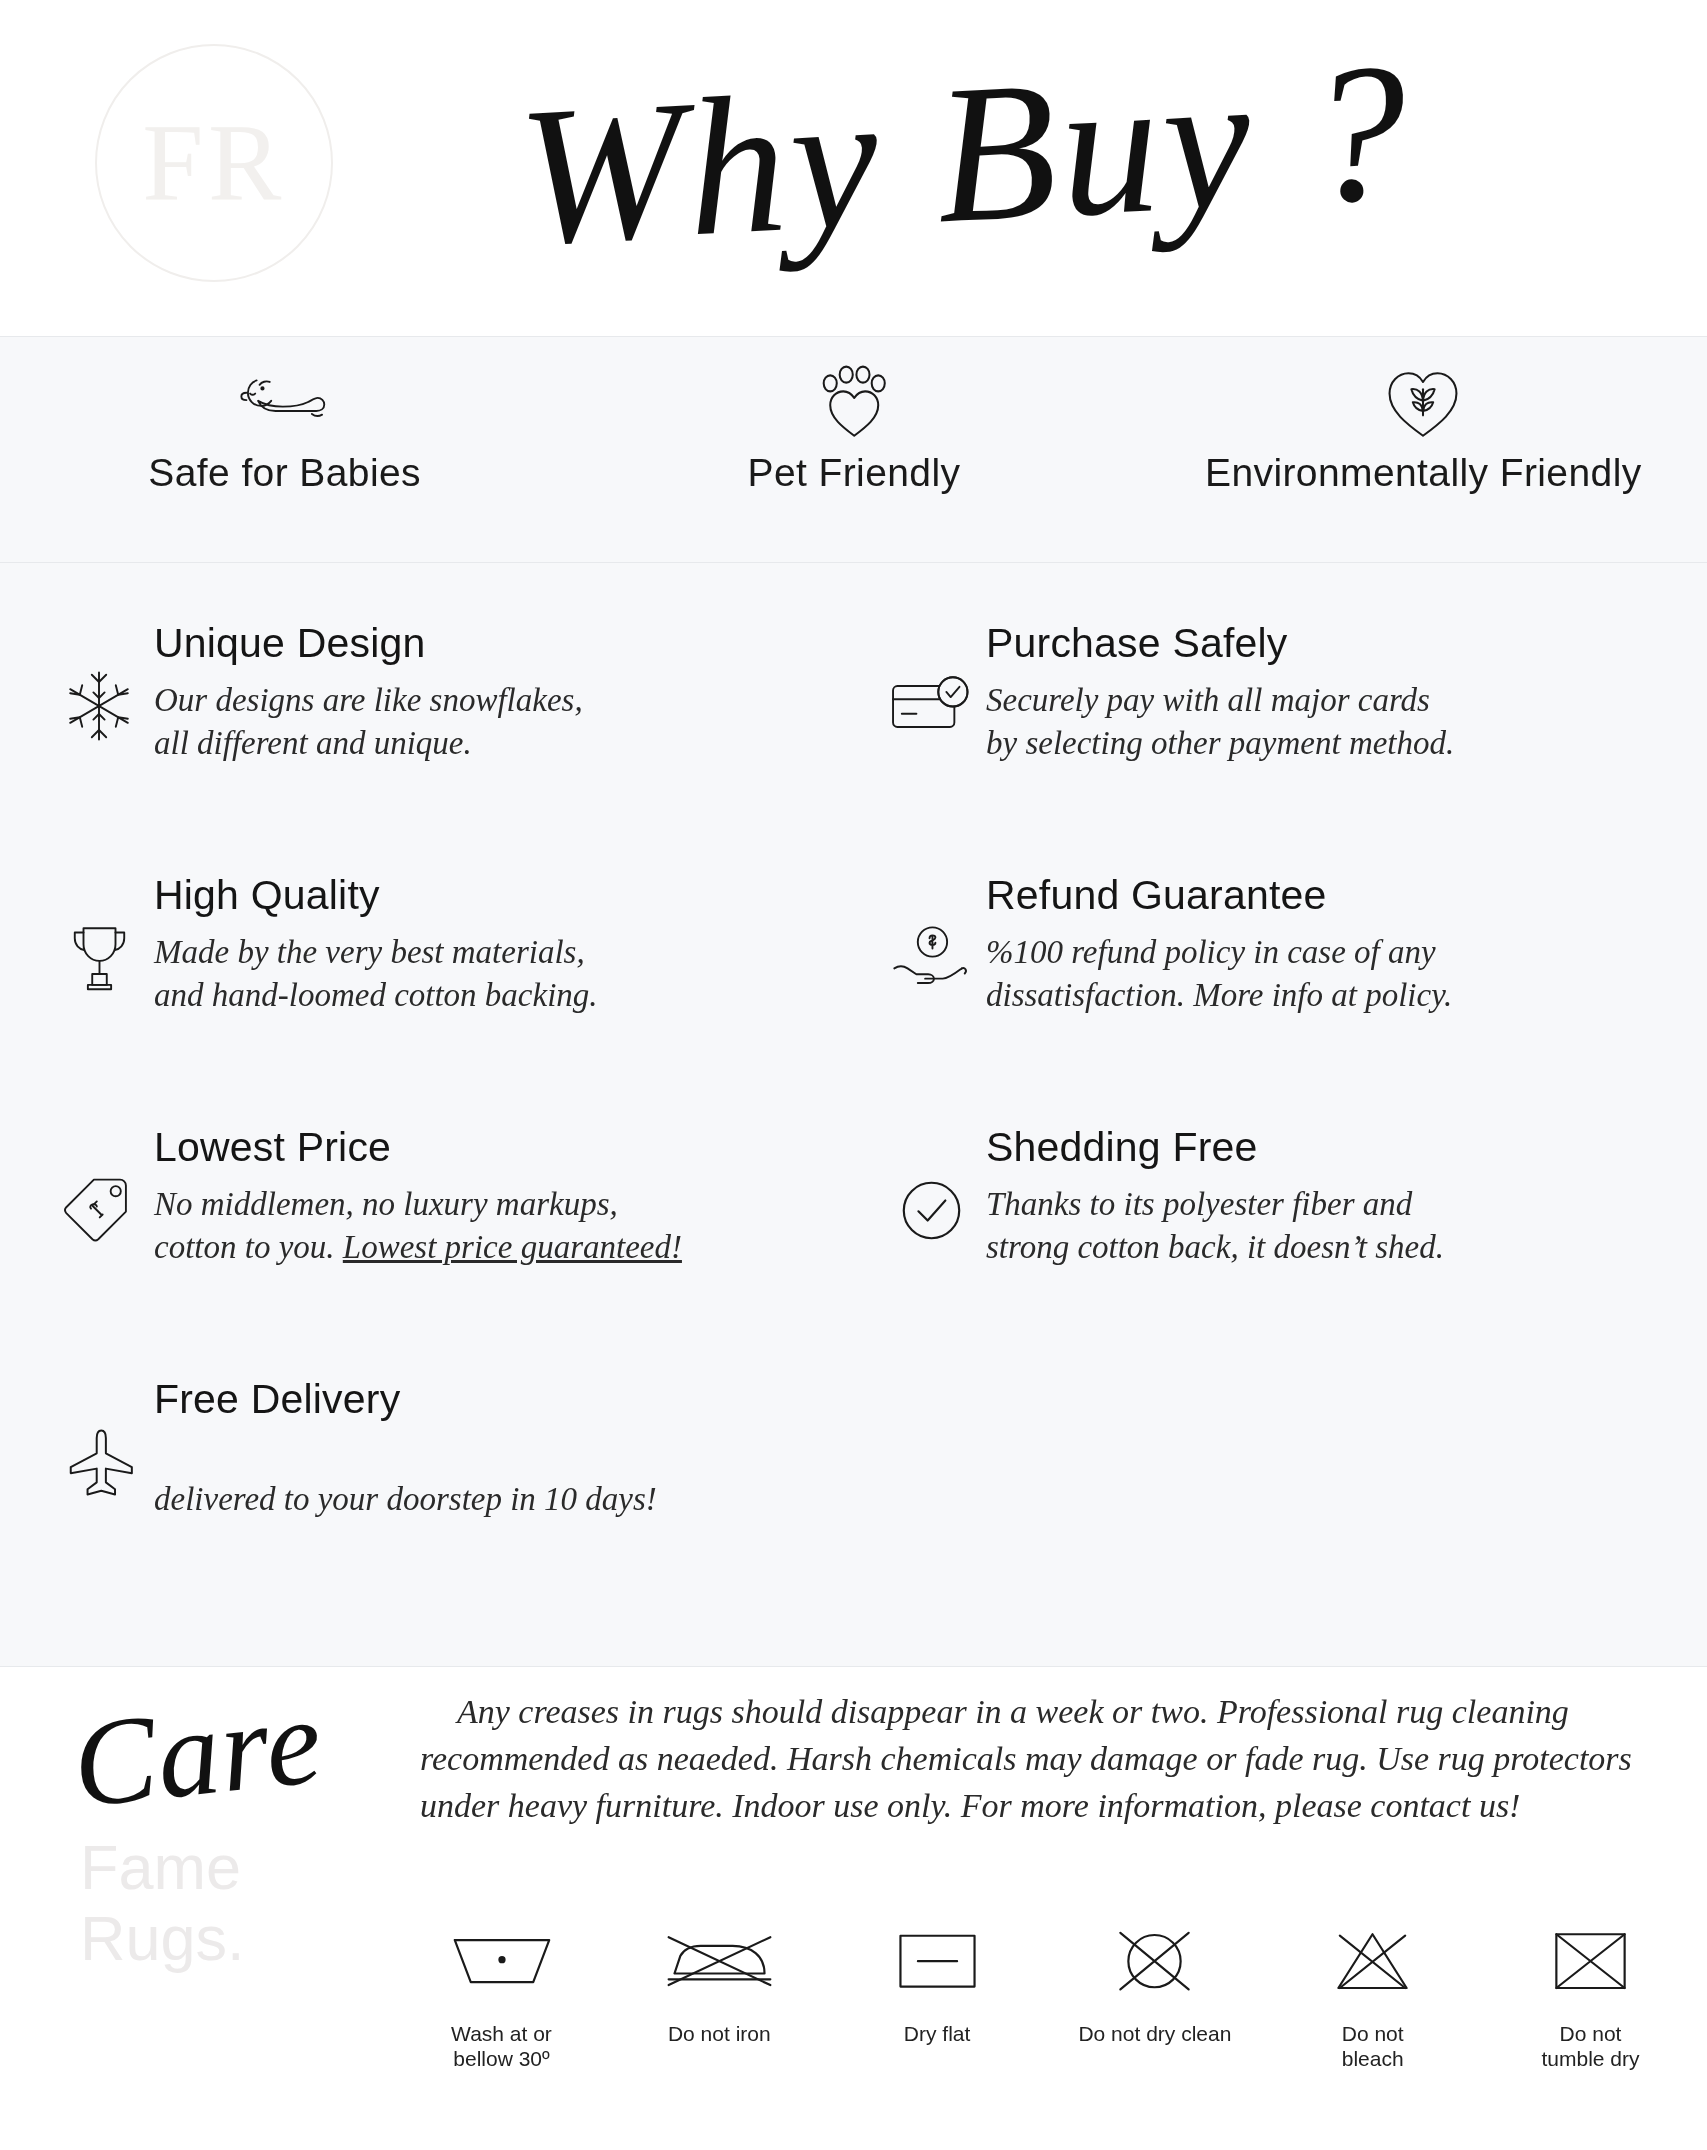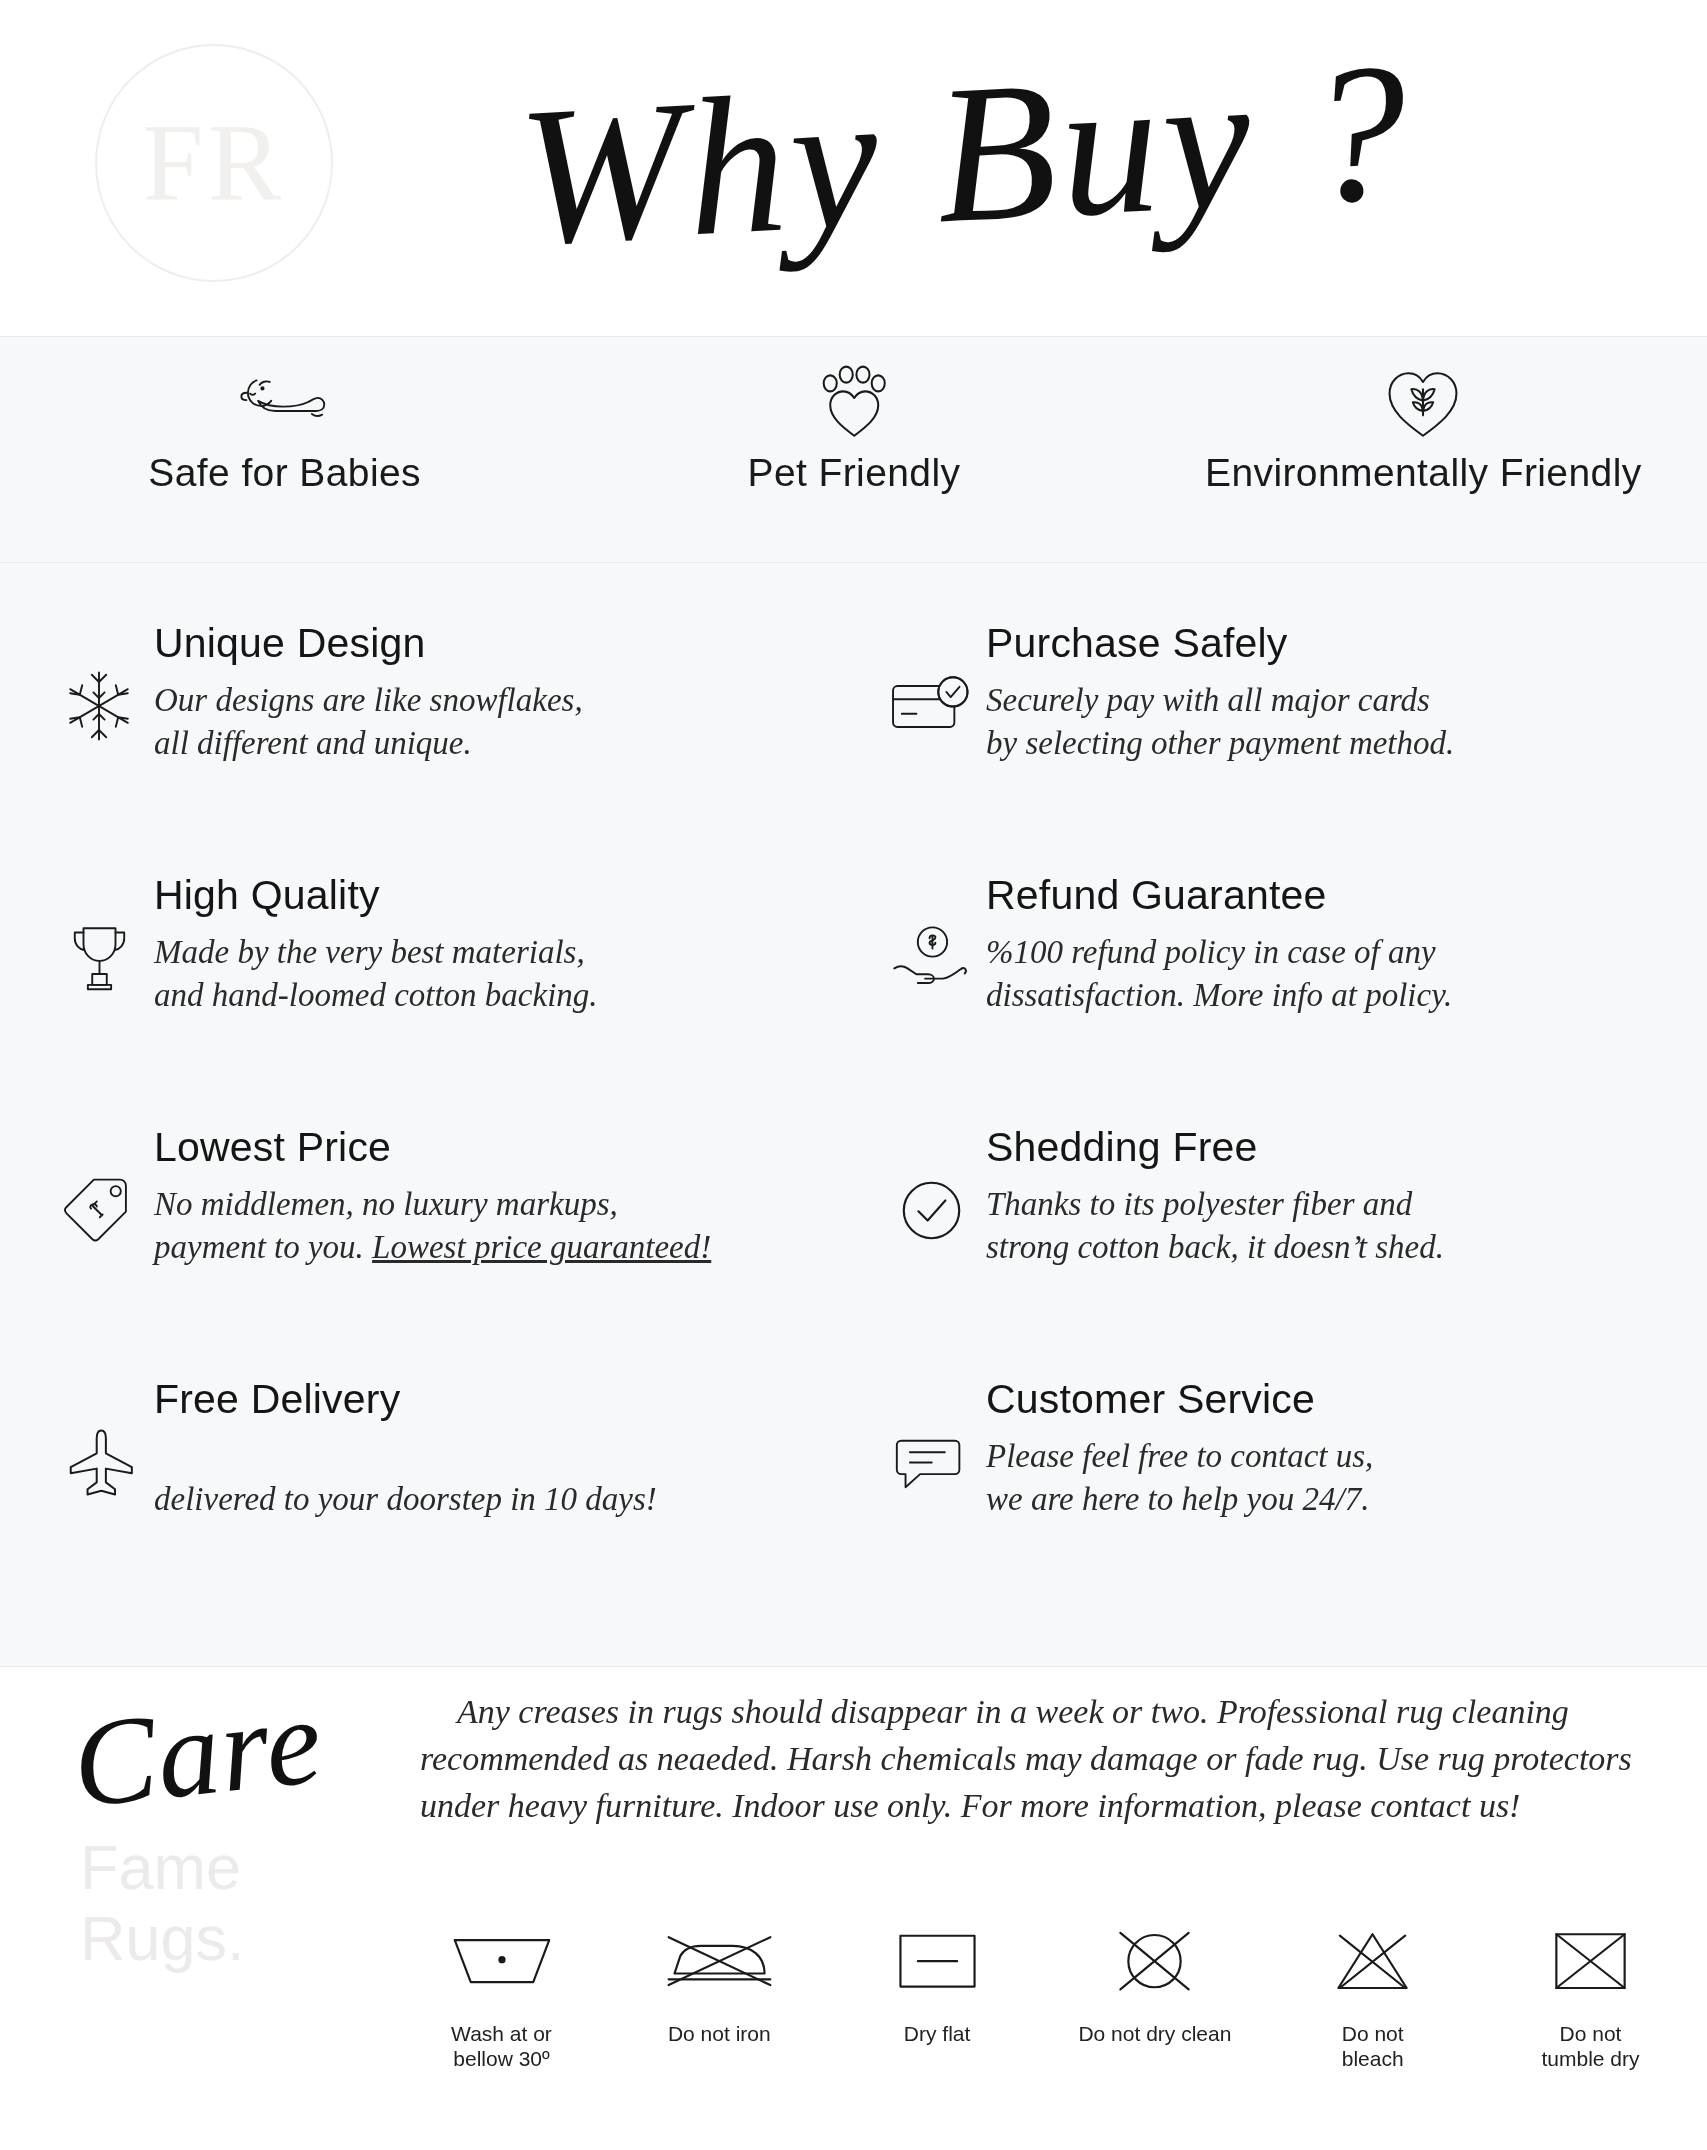--- a/index.html
+++ b/index.html
@@ -355,21 +355,21 @@
           <path d="M10 48L48 10h36a8 8 0 018 8v36L54 92a6 6 0 01-8 0L10 56a6 6 0 010-8z"></path>
           <circle cx="78" cy="26" r="7"></circle>
           <path d="M46 46l12 12M52 40l-4 4M56 62l4-4"></path>
           <path d="M44 50c-2-2-1-5 2-6s6 1 6 3"></path>
         </svg>
       </div>
       <div class="ftext">
         <h3>Lowest Price</h3>
         <p>
           <span>No middlemen, no luxury markups,</span><br>
-          <span>payment to you. </span><span class="under">Lowest price guaranteed!</span>
+          <span>cotton to you. </span><span class="under">Lowest price guaranteed!</span>
         </p>
       </div>
     </div>
 
     <div class="feature">
       <div class="ficon">
         <svg width="77" height="77" viewBox="0 0 100 100" fill="none" stroke="#1a1a1a" stroke-width="2.8" stroke-linecap="round" stroke-linejoin="round">
           <circle cx="50" cy="50" r="36"></circle>
           <path d="M33 51l12 12 23-26"></path>
         </svg>
@@ -391,35 +391,20 @@
       </div>
       <div class="ftext">
         <h3>Free Delivery</h3>
         <p>
           <br>
           <span>delivered to your doorstep in 10 days!</span>
         </p>
       </div>
     </div>
 
-    <div class="feature">
-      <div class="ficon">
-        <svg width="80" height="73" viewBox="0 0 110 100" fill="none" stroke="#1a1a1a" stroke-width="2.6" stroke-linecap="round" stroke-linejoin="round">
-          <path d="M14 20h74a6 6 0 016 6v34a6 6 0 01-6 6H40L20 84V66h-6a6 6 0 01-6-6V26a6 6 0 016-6z"></path>
-          <path d="M26 36h48M26 50h30"></path>
-        </svg>
-      </div>
-      <div class="ftext">
-        <h3>Customer Service</h3>
-        <p>
-          <span>Please feel free to contact us,</span><br>
-          <span>we are here to help you 24/7.</span>
-        </p>
-      </div>
-    </div>
 
   </div>
 </div>
 
 <div class="care">
   <div class="care-word">Care</div>
   <div class="brand-mark">
     <div>Fame</div>
     <div>Rugs.</div>
   </div>

